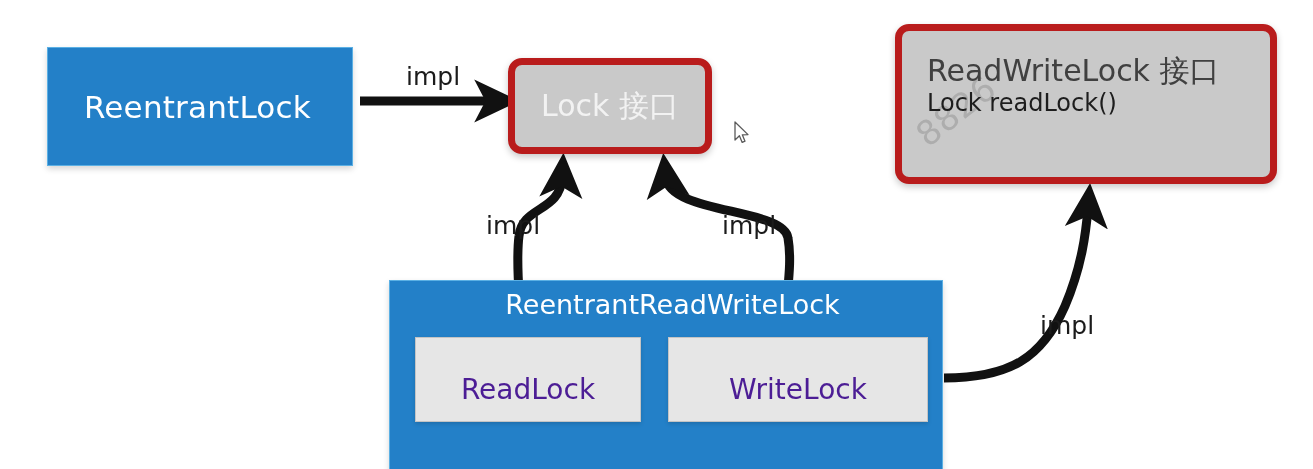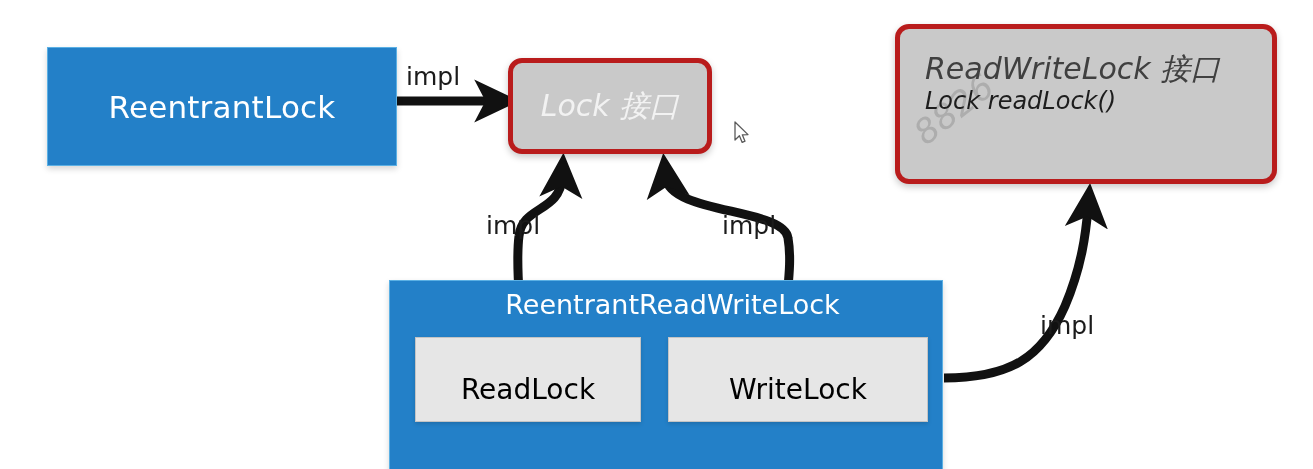--- a/index.html
+++ b/index.html
@@ -26,40 +26,40 @@
   }
 
   .box-blue {
     background: #2380c8;
     border: 1px solid #5bb0e4;
     box-shadow: 0 3px 6px rgba(0,0,0,0.16);
   }
 
   .box-gray-round {
     background: #c9c9c9;
-    border: 5px solid #b91c1c;
+    border: 7px solid #b91c1c;
     border-radius: 14px;
     box-shadow: 0 3px 7px rgba(0,0,0,0.22);
-    font-style: italic;
   }
 
   .box-lightgray {
     background: #e6e6e6;
     border: 1px solid #c4c4c4;
     box-shadow: 0 2px 4px rgba(0,0,0,0.14);
   }
 
   
   #reentrant-lock {
     left: 47px;
     top: 47px;
-    width: 350px;
+    width: 306px;
     height: 119px;
     align-items: center;
-    justify-content: center;
+    justify-content: flex-start;
+    padding-left: 36px;
   }
   #reentrant-lock .label {
     color: #ffffff;
     font-size: 31px;
     letter-spacing: 0.2px;
     white-space: nowrap;
   }
 
   #lock-interface {
     left: 508px;
@@ -141,21 +141,21 @@
   }
   #write-lock {
     left: 668px;
     top: 337px;
     width: 260px;
     height: 85px;
     align-items: center;
     justify-content: center;
   }
   #read-lock .label, #write-lock .label {
-    color: #000000;
+    color: #4c1d95;
     font-size: 28px;
     white-space: nowrap;
     margin-top: 20px;
   }
 
   
   .edge-label {
     position: absolute;
     font-size: 25px;
     color: #1b1b1b;

